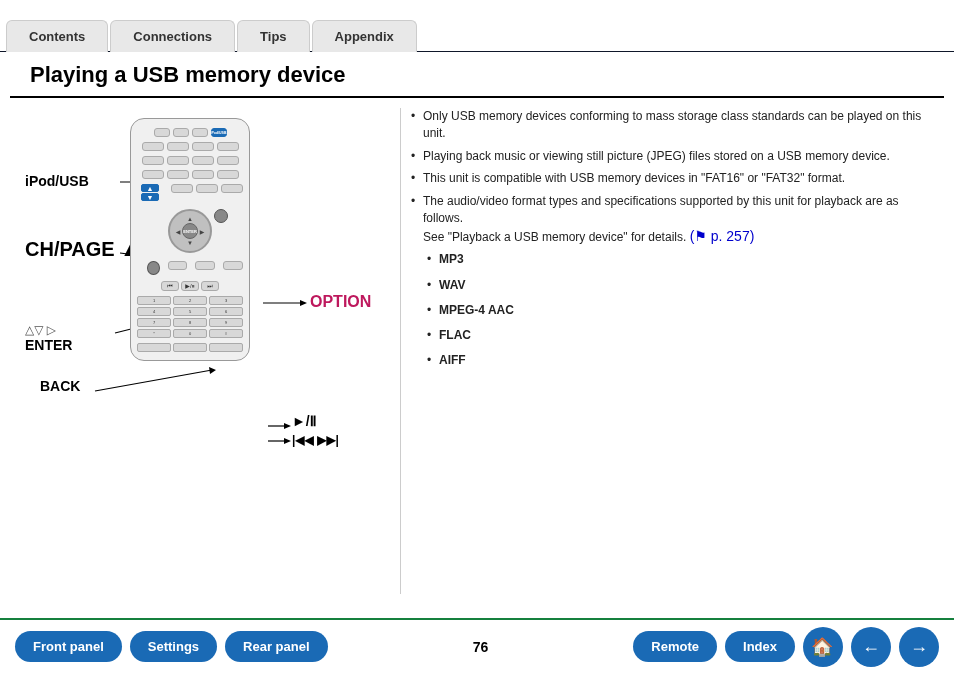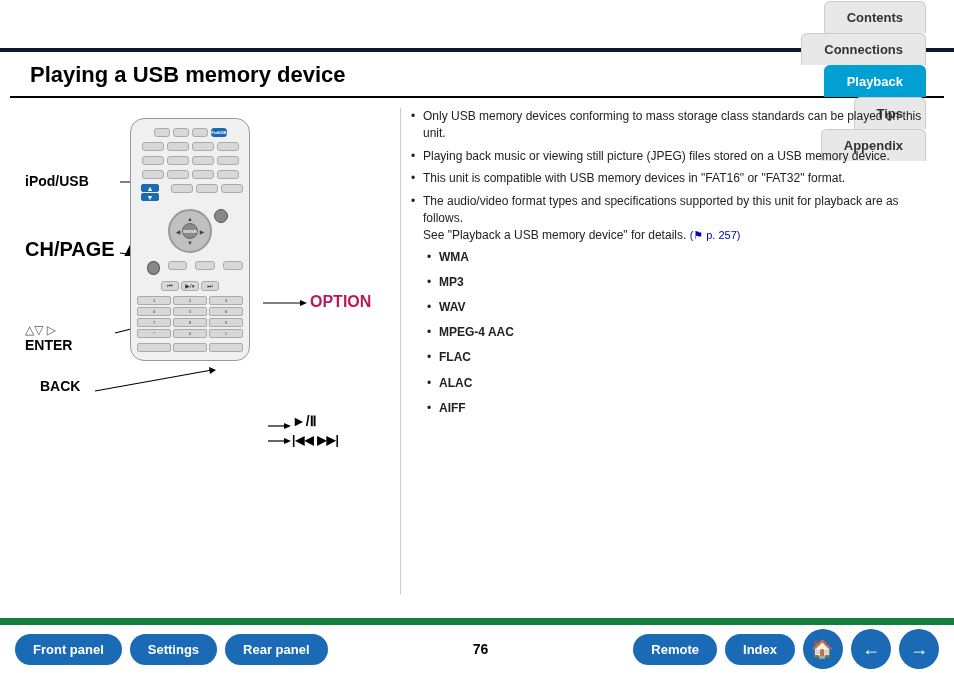--- a/index.html
+++ b/index.html
@@ -9,26 +9,25 @@
       width: 954px;
       height: 673px;
       overflow: hidden;
       position: relative;
     }
 
     
     .nav-tabs {
       display: flex;
       align-items: flex-end;
-      border-bottom: 4px solid #0f172a;
-      padding: 0 26px;
+      border-bottom: 1px solid #0f172a;
+      padding: 0 6px;
       margin-top: 0;
       height: 52px;
       background: #fff;
-      flex-direction: column;
     }
     .nav-tab {
       padding: 8px 22px;
       font-size: 13px;
       font-weight: bold;
       cursor: pointer;
       border-radius: 6px 6px 0 0;
       border: 1px solid #ccc;
       border-bottom: none;
       background: #e8e8e8;
@@ -290,36 +289,36 @@
     .format-list li::before {
       content: '•';
       position: absolute;
       left: 4px;
     }
     .format-list li strong {
       font-weight: bold;
     }
     .ref-link {
       color: #0000cc;
-      font-size: 11px;
+      font-size: 14px;
     }
 
     
     .bottom-bar {
       position: absolute;
       bottom: 0;
       left: 0;
       right: 0;
       height: 55px;
       background: #fff;
       display: flex;
       align-items: center;
       padding: 8px 15px;
       gap: 8px;
-      border-top: 7px solid #15803d;
+      border-top: 2px solid #15803d;
     }
     .bottom-btn {
       background: #1a6ab5;
       color: #fff;
       font-weight: bold;
       font-size: 13px;
       padding: 8px 18px;
       border-radius: 22px;
       border: none;
       cursor: pointer;
@@ -349,21 +348,20 @@
       position: absolute;
       pointer-events: none;
     }
   </style>
 </head>
 <body>
 
 <div class="nav-tabs">
   <div class="nav-tab">Contents</div>
   <div class="nav-tab">Connections</div>
-  <div class="nav-tab active">Playback</div>
   <div class="nav-tab">Tips</div>
   <div class="nav-tab">Appendix</div>
 </div>
 
 <div class="page-title">Playing a USB memory device</div>
 
 <div class="main-content">
 
   <div class="left-panel">
 
@@ -497,26 +495,24 @@
   <div class="right-panel">
     <ul class="bullet-list">
       <li>Only USB memory devices conforming to mass storage class standards can be played on this unit.</li>
       <li>Playing back music or viewing still picture (JPEG) files stored on a USB memory device.</li>
       <li>This unit is compatible with USB memory devices in "FAT16" or "FAT32" format.</li>
       <li>
         <span>The audio/video format types and specifications supported by this unit for playback are as follows.</span><br>
         <span>See "Playback a USB memory device" for details.</span>
         <span class="ref-link">(⚑ p. 257)</span>
         <ul class="format-list">
-          <li><strong>WMA</strong></li>
           <li><strong>MP3</strong></li>
           <li><strong>WAV</strong></li>
           <li><strong>MPEG-4 AAC</strong></li>
           <li><strong>FLAC</strong></li>
-          <li><strong>ALAC</strong></li>
           <li><strong>AIFF</strong></li>
         </ul>
       </li>
     </ul>
   </div>
 </div>
 
 <div class="bottom-bar">
   <button class="bottom-btn">Front panel</button>
   <button class="bottom-btn">Settings</button>

